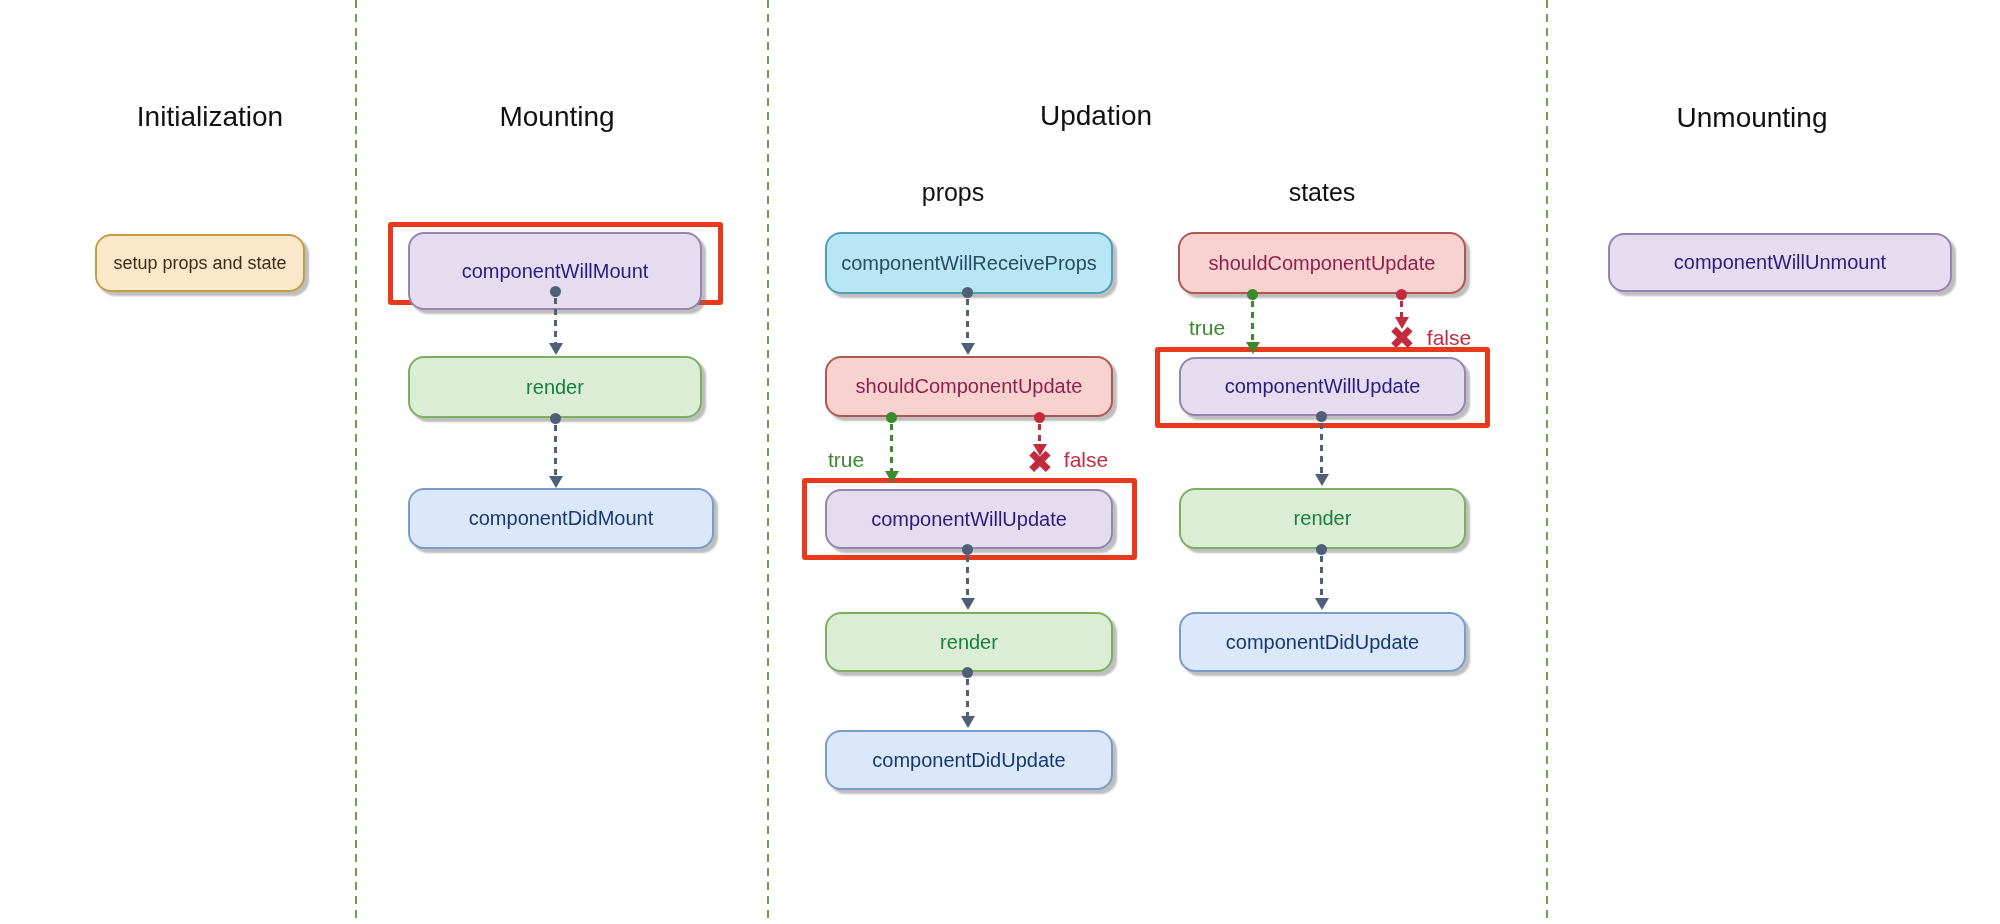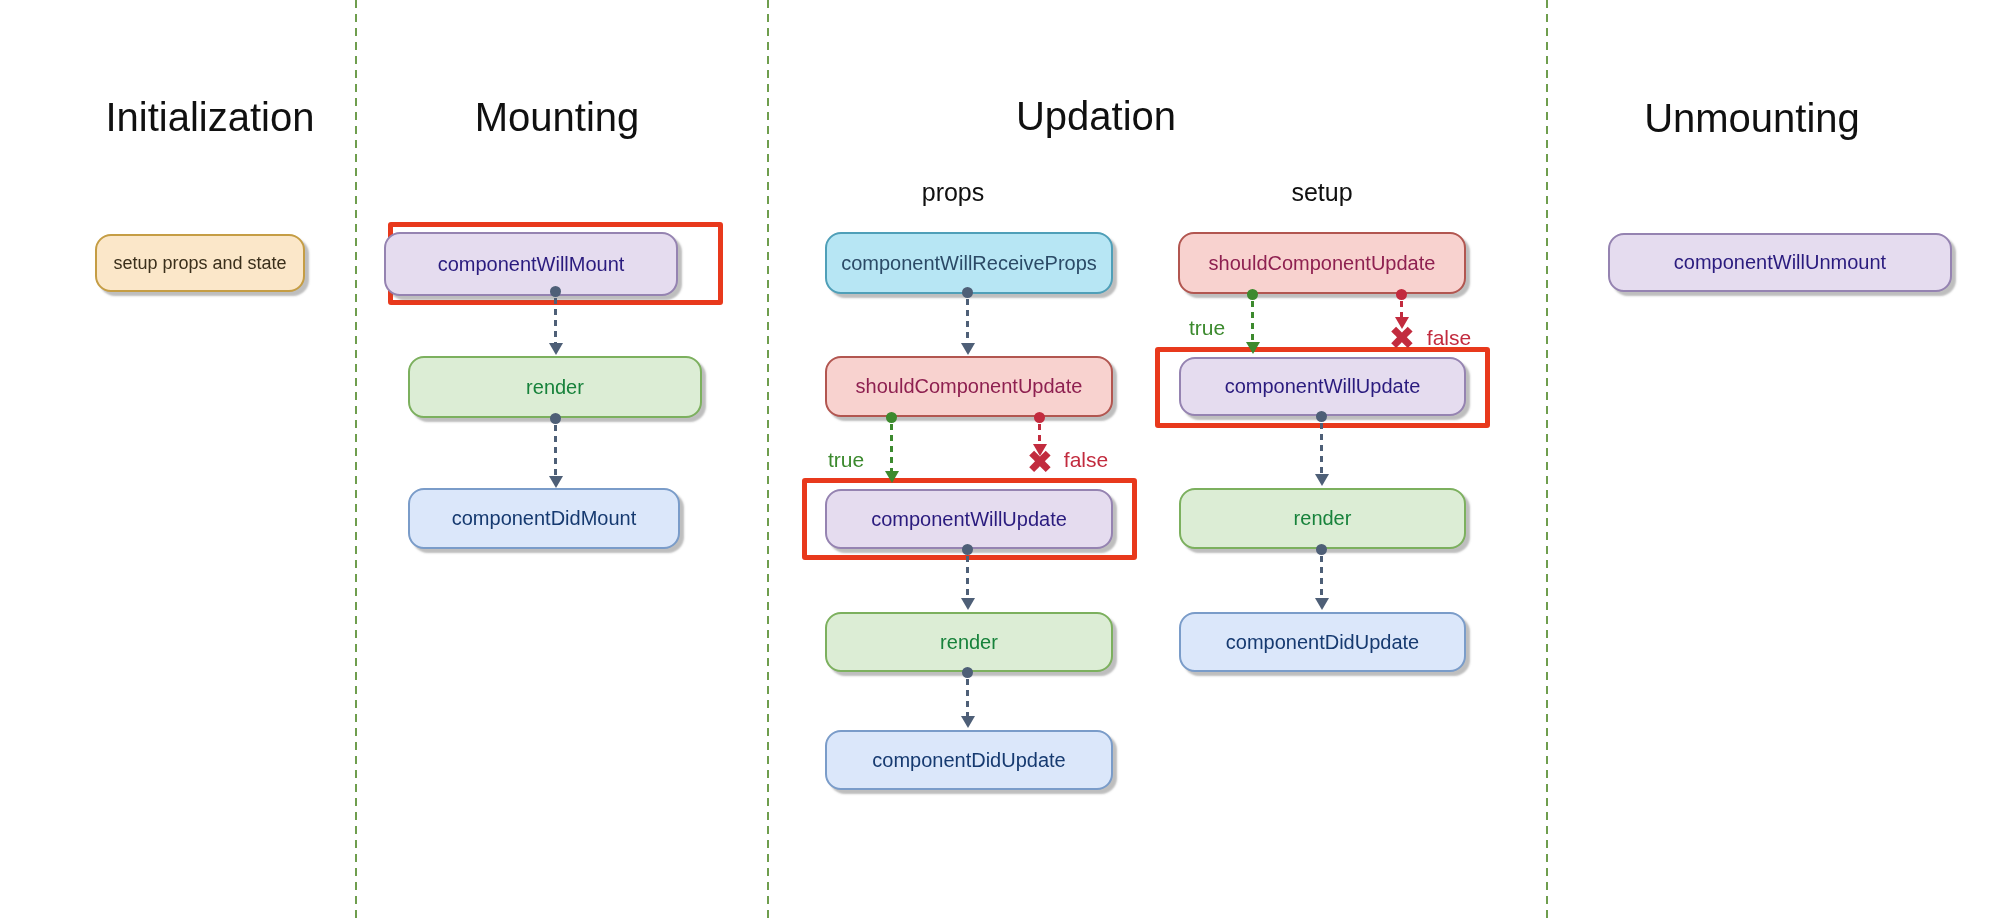--- a/index.html
+++ b/index.html
@@ -2,21 +2,21 @@
 <html style="--separator_green: #6f9e4e; --highlight_red: #e8391c; --arrow_slate: #4e5f77; --true_green: #3c8a2e; --false_red: #c22b3e; --title_black: #101010; --orange_fill: #fbe7c9; --orange_border: #c59d44; --orange_text: #3a2f1b; --purple_fill: #e5dcef; --purple_border: #9583b1; --purple_text: #2a1b7e; --green_fill: #dcedd5; --green_border: #7cb05e; --green_text: #17823b; --blue_fill: #dbe7fa; --blue_border: #7a9cc9; --blue_text: #163a70; --cyan_fill: #b7e6f4; --cyan_border: #4f9fb8; --cyan_text: #2b4a66; --pink_fill: #f8d2cf; --pink_border: #b25650; --pink_text: #8e2050;"><head>
 <meta charset="utf-8">
 <style>
   html,body{margin:0;padding:0;background:#ffffff;}
   #canvas{position:relative;width:2000px;height:924px;background:#ffffff;overflow:hidden;
           font-family:"Liberation Sans","DejaVu Sans",sans-serif;}
 
   .separator{position:absolute;top:0;height:924px;width:2px;
     background:repeating-linear-gradient(180deg,var(--separator_green) 0 8px,transparent 8px 14px);}
 
-  .title{position:absolute;transform:translate(-50%,-50%);font-size:40px;font-weight:500;
+  .title{position:absolute;transform:translate(-50%,-50%);font-size:28px;font-weight:500;
          color:var(--title_black);white-space:nowrap;}
   .subtitle{position:absolute;transform:translate(-50%,-50%);font-size:25px;font-weight:400;
          color:var(--title_black);white-space:nowrap;}
 
   .node{position:absolute;box-sizing:border-box;border-radius:16px;border:2px solid;
         display:flex;align-items:center;justify-content:center;
         font-size:20px;font-weight:500;white-space:nowrap;
         box-shadow:4px 4px 2px rgba(110,110,110,0.45);}
   .node.small{font-size:18px;}
   .orange{background:var(--orange_fill);border-color:var(--orange_border);color:var(--orange_text);}
@@ -54,31 +54,31 @@
 
   <i class="separator" style="left:355px"></i>
   <i class="separator" style="left:767px"></i>
   <i class="separator" style="left:1546px"></i>
 
   <div class="title" style="left:210px;top:117px">Initialization</div>
   <div class="title" style="left:557px;top:117px">Mounting</div>
   <div class="title" style="left:1096px;top:116px">Updation</div>
   <div class="title" style="left:1752px;top:118px">Unmounting</div>
   <div class="subtitle" style="left:953px;top:192px">props</div>
-  <div class="subtitle" style="left:1322px;top:192px">setup</div>
+  <div class="subtitle" style="left:1322px;top:192px">states</div>
 
   <div class="highlight" style="left:388px;top:222px;width:335px;height:83px"></div>
   <div class="highlight" style="left:802px;top:478px;width:335px;height:82px"></div>
   <div class="highlight" style="left:1155px;top:347px;width:335px;height:81px"></div>
 
   <div class="node orange small" style="left:95px;top:234px;width:210px;height:58px">setup props and state</div>
 
-  <div class="node purple" style="left:384px;top:232px;width:294px;height:64px">componentWillMount</div>
+  <div class="node purple" style="left:408px;top:232px;width:294px;height:78px">componentWillMount</div>
   <div class="node green" style="left:408px;top:356px;width:294px;height:62px">render</div>
-  <div class="node blue" style="left:408px;top:488px;width:272px;height:61px">componentDidMount</div>
+  <div class="node blue" style="left:408px;top:488px;width:306px;height:61px">componentDidMount</div>
 
   <div class="node cyan" style="left:825px;top:232px;width:288px;height:62px">componentWillReceiveProps</div>
   <div class="node pink" style="left:825px;top:356px;width:288px;height:61px">shouldComponentUpdate</div>
   <div class="node purple" style="left:825px;top:489px;width:288px;height:60px">componentWillUpdate</div>
   <div class="node green" style="left:825px;top:612px;width:288px;height:60px">render</div>
   <div class="node blue" style="left:825px;top:730px;width:288px;height:60px">componentDidUpdate</div>
 
   <div class="node pink" style="left:1178px;top:232px;width:288px;height:62px">shouldComponentUpdate</div>
   <div class="node purple" style="left:1179px;top:357px;width:287px;height:59px">componentWillUpdate</div>
   <div class="node green" style="left:1179px;top:488px;width:287px;height:61px">render</div>

